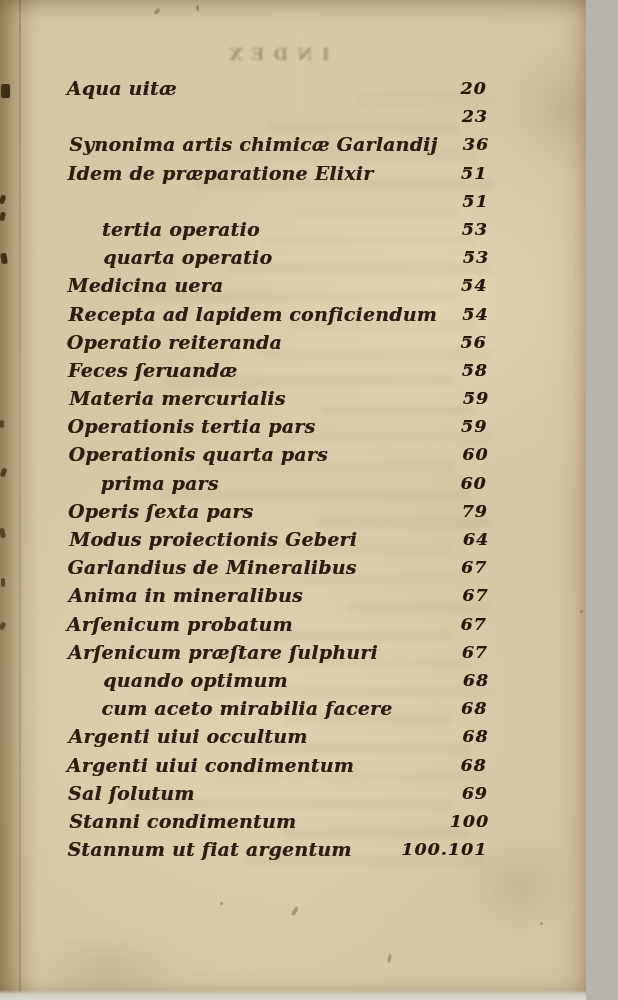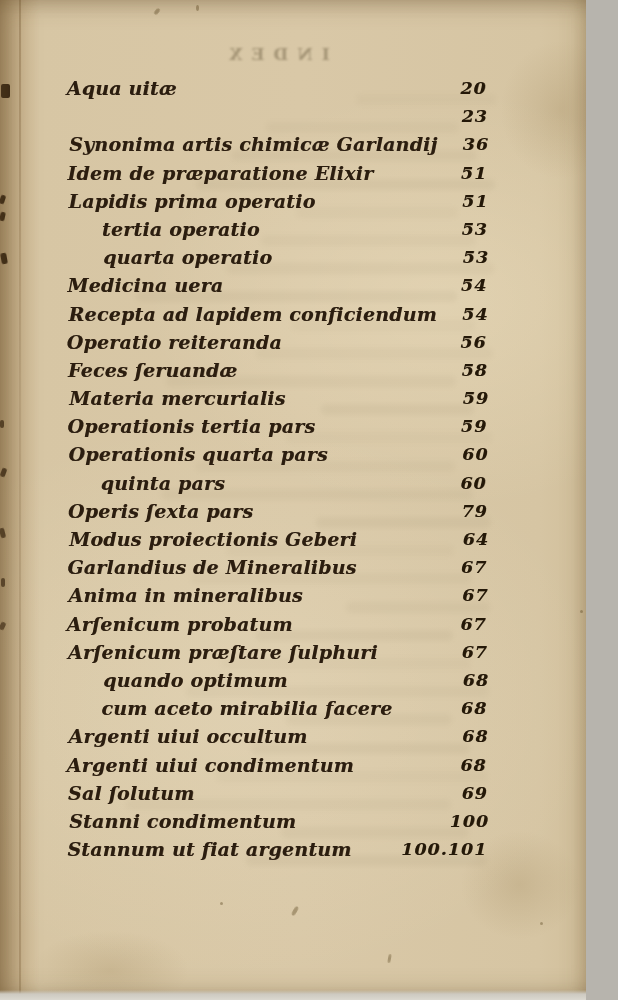--- a/index.html
+++ b/index.html
@@ -130,21 +130,20 @@
     </li>
       <li class="row" style="transform: translateX(1.2px);">
       <span class="label">Synonima artis chimicæ Garlandij</span>
       <span class="page-num">36</span>
     </li>
       <li class="row" style="transform: translateX(-0.6px);">
       <span class="label">Idem de præparatione Elixir</span>
       <span class="page-num">51</span>
     </li>
       <li class="row" style="transform: translateX(0.6px);">
-      <span class="label">Lapidis prima operatio</span>
       <span class="page-num">51</span>
     </li>
       <li class="row indent" style="transform: translateX(0px);">
       <span class="label">tertia operatio</span>
       <span class="page-num">53</span>
     </li>
       <li class="row indent" style="transform: translateX(1.2px);">
       <span class="label">quarta operatio</span>
       <span class="page-num">53</span>
     </li>
@@ -170,21 +169,21 @@
     </li>
       <li class="row" style="transform: translateX(-0.6px);">
       <span class="label">Operationis tertia pars</span>
       <span class="page-num">59</span>
     </li>
       <li class="row" style="transform: translateX(0.6px);">
       <span class="label">Operationis quarta pars</span>
       <span class="page-num">60</span>
     </li>
       <li class="row indent" style="transform: translateX(-1.2px);">
-      <span class="label">quinta pars</span>
+      <span class="label">prima pars</span>
       <span class="page-num">60</span>
     </li>
       <li class="row" style="transform: translateX(0px);">
       <span class="label">Operis ſexta pars</span>
       <span class="page-num">79</span>
     </li>
       <li class="row" style="transform: translateX(1.2px);">
       <span class="label">Modus proiectionis Geberi</span>
       <span class="page-num">64</span>
     </li>

